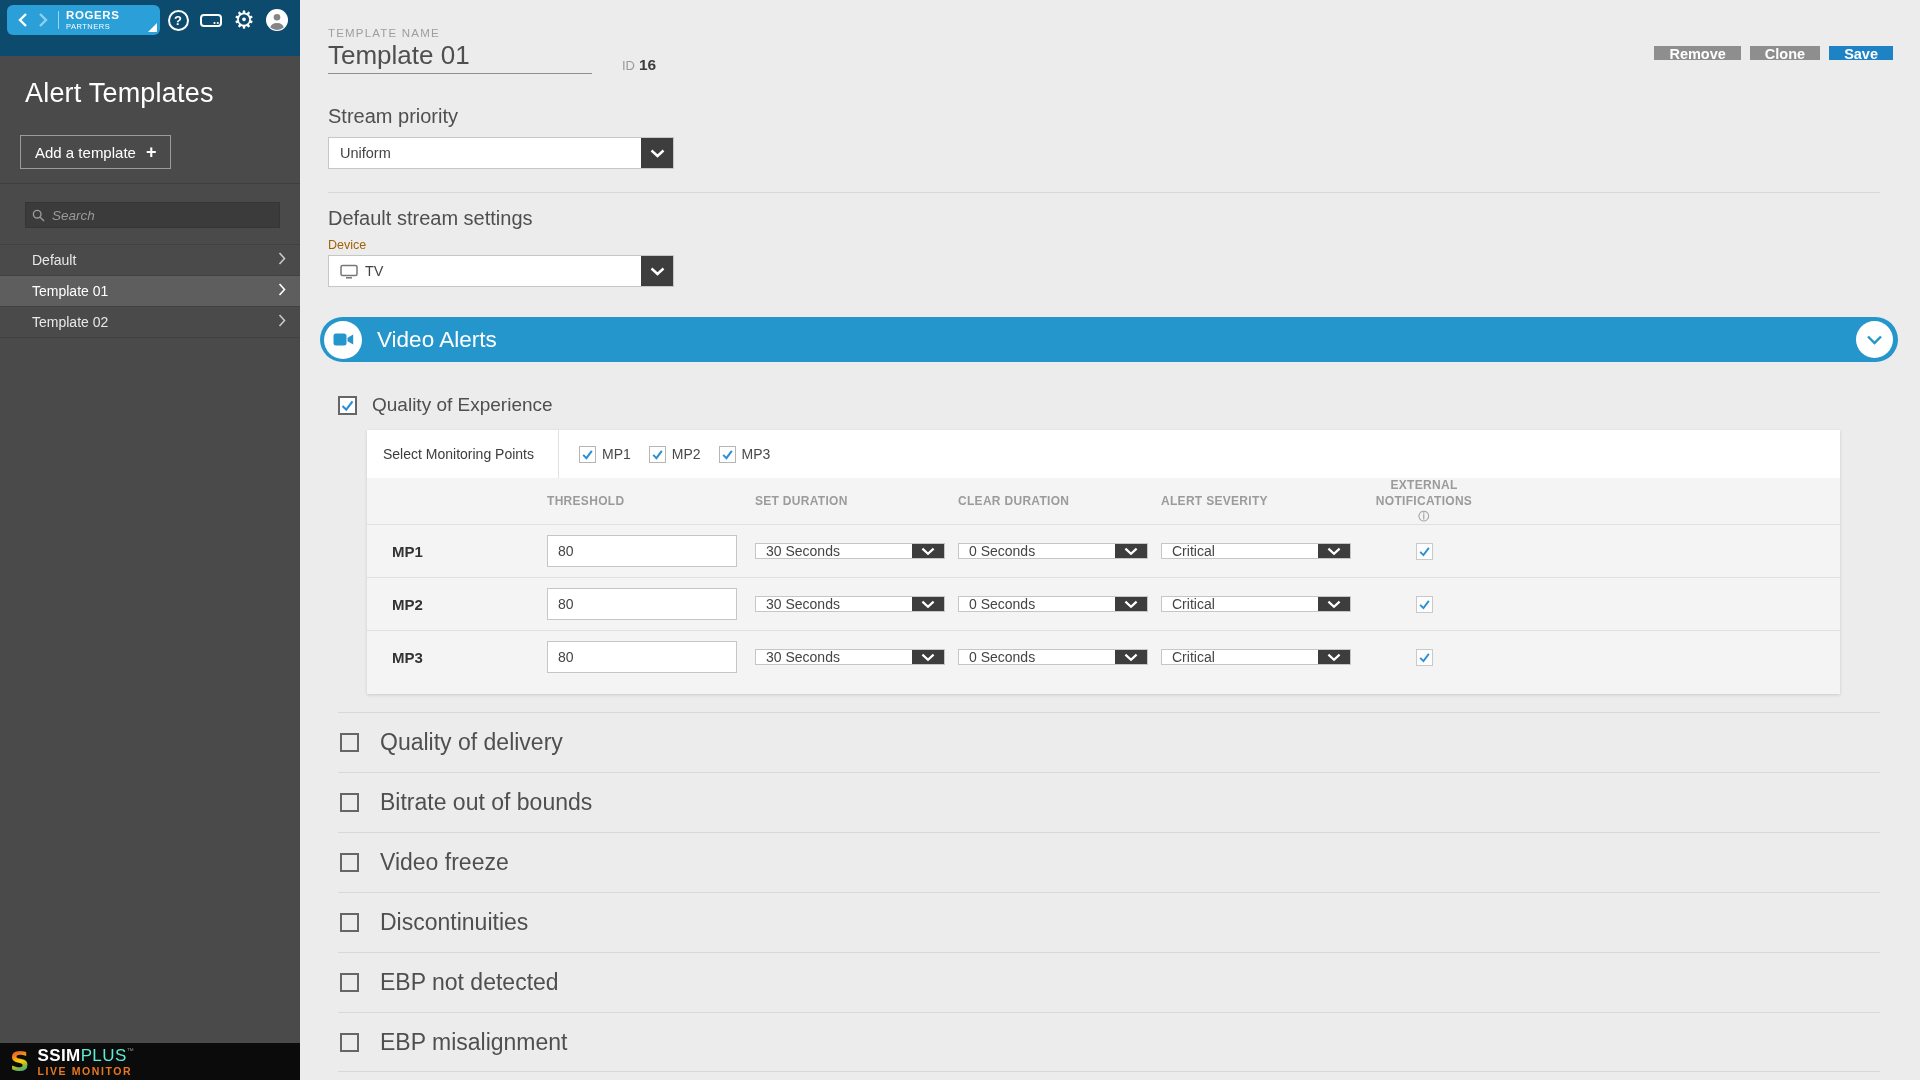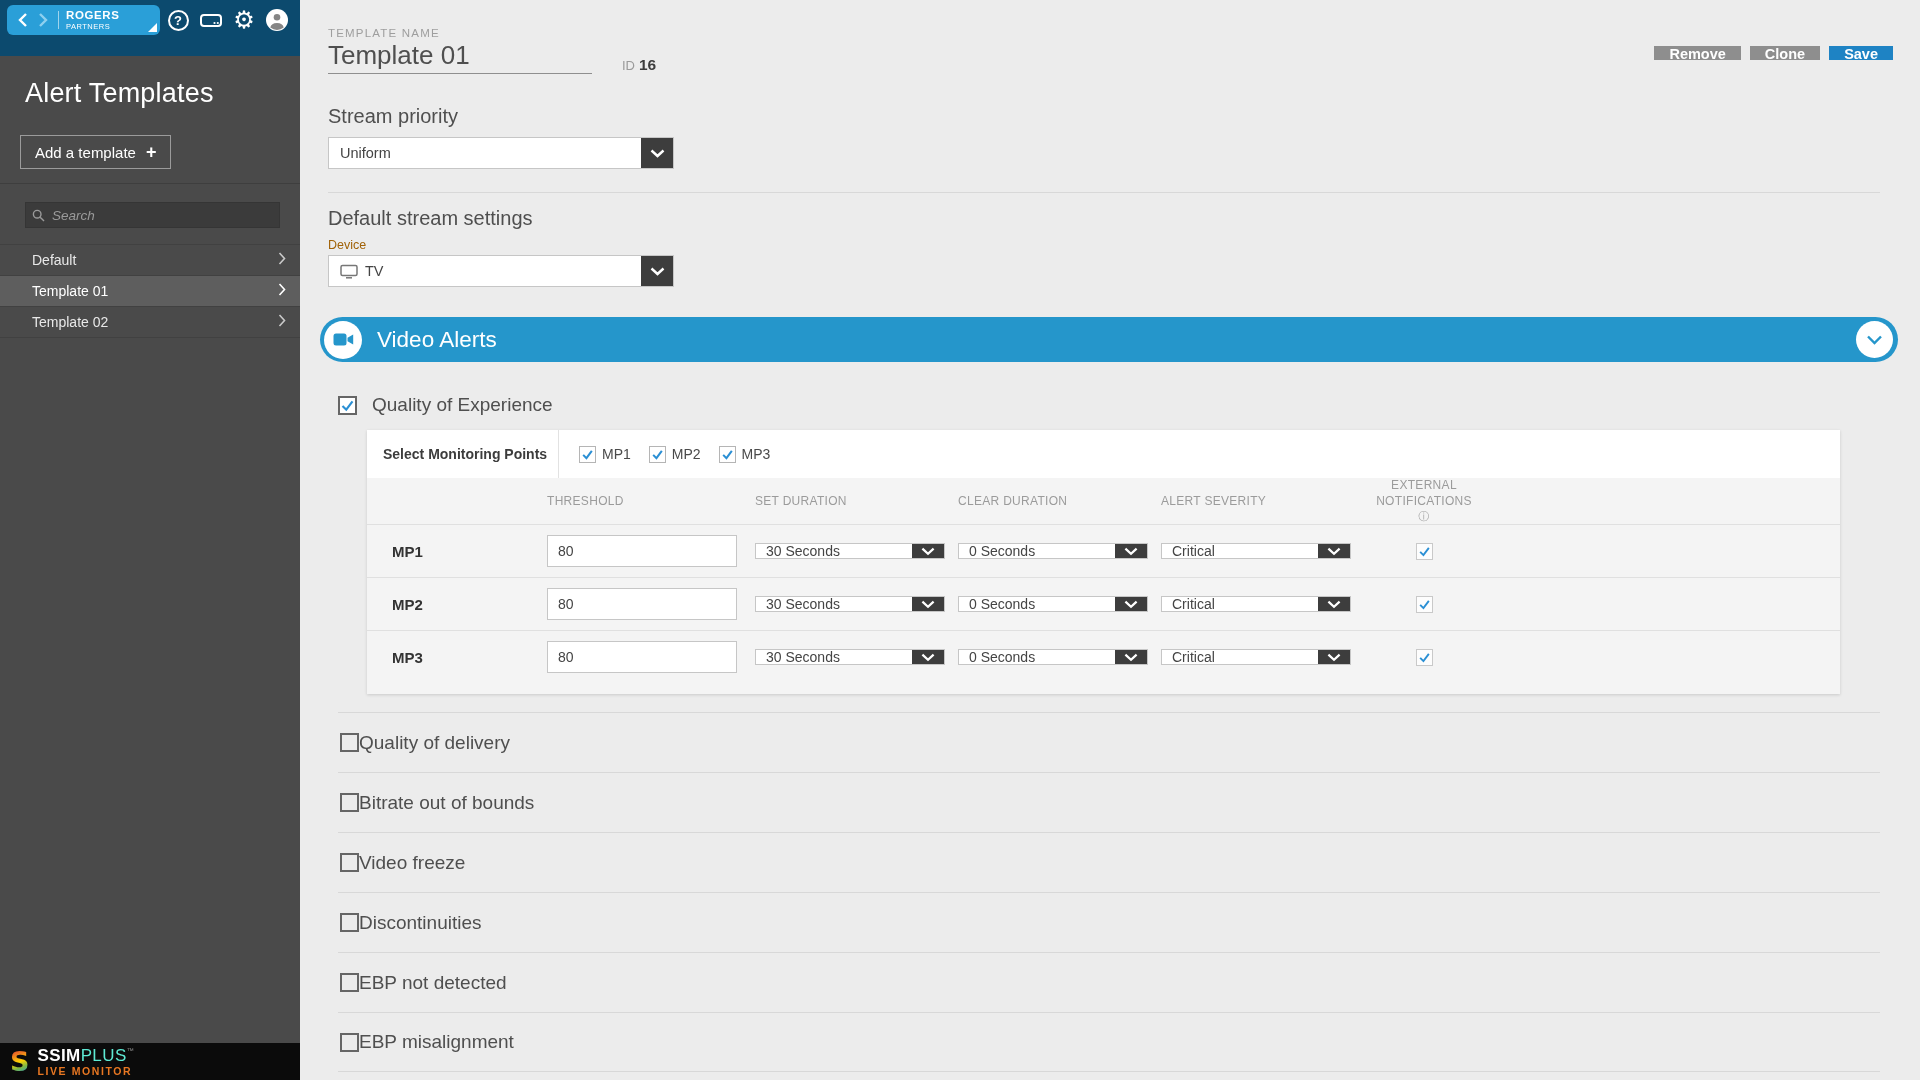--- a/index.html
+++ b/index.html
@@ -99,47 +99,47 @@
   .cb--sm { width:17px; height:17px; border:1px solid #c9c9c9; background:#fdfdfd; }
 
   .qoe-row { position:absolute; left:38px; top:394px; display:flex; align-items:center; }
   .qoe-label { font-size:19px; color:#4f4f4f; margin-left:15px; }
 
   
   .panel { position:absolute; left:67px; top:430px; width:1473px; height:264px; background:#f4f4f4;
            box-shadow:0 1px 3px rgba(0,0,0,.15); }
   .panel-top { height:48px; background:#fff; display:flex; align-items:center; }
   .pt-cell1 { width:192px; height:100%; display:flex; align-items:center; padding-left:16px;
-              border-right:1px solid #e2e2e2; font-size:14px; font-weight:bold; color:#3c3c3c; }
+              border-right:1px solid #e2e2e2; font-size:14px; font-weight:normal; color:#3c3c3c; }
   .pt-cell2 { width:193px; height:100%; display:flex; align-items:center; padding-left:19px; gap:8px;
               border-right:1px solid #e2e2e2; }
   .pt-cell2 span, .mp-group span { font-size:14px; color:#4a4a4a; }
   .pt-cell3 { display:flex; align-items:center; padding-left:20px; gap:18px; }
   .mp-group { display:flex; align-items:center; gap:6px; }
 
   .tgrid { display:grid; grid-template-columns:180px 208px 203px 203px 203px 120px; align-items:center; }
   .col-head { height:46px; }
-  .col-head .ch { font-size:12px; color:#9b9b9b; letter-spacing:.3px; }
+  .col-head .ch { font-size:12px; color:#9b9b9b; letter-spacing:.3px;font-weight:bold; }
   .ch-ext { text-align:center; line-height:1.3; padding:0 6px; }
   .info-ic { color:#a5a5a5; font-size:11px; font-style:normal; }
   .trow { height:53px; border-top:1px solid #e0e0e0; }
   .trow-name { font-size:15px; font-weight:bold; color:#333; padding-left:25px; }
   .tinput { width:190px; height:32px; border:1px solid #c6c6c6; background:#fff; font-size:14px;
             color:#444; padding:0 10px; font-family:inherit; }
   .tselect { position:relative; width:190px; height:16px; background:#fff; border:1px solid #c6c6c6;
              display:flex; align-items:center; cursor:pointer; }
   .tselect .dd-value { font-size:14px; padding-left:10px; }
   .ext-cell { display:flex; justify-content:center; }
 
   
   .alert-list { position:absolute; left:38px; right:40px; top:712px; }
   .alert-item { height:60px; display:flex; align-items:center; border-top:1px solid #d8d8d8; cursor:default; }
   .alert-item:last-child { border-bottom:1px solid #d8d8d8; }
   .alert-item .cb { margin-left:2px; }
-  .alert-label { font-size:19px; color:#4f4f4f; margin-left:0; }
+  .alert-label { font-size:23px; color:#4f4f4f; margin-left:21px; }
 </style>
 </head>
 <body>
 
 <div class="topbar">
   <div class="nav-pill">
     <span class="nav-chev">
       <svg width="10" height="14" viewBox="0 0 10 14">
           <polyline points="8,1 2,7 8,13" fill="none" stroke="#ffffff" stroke-width="2.4"></polyline>
         </svg>

